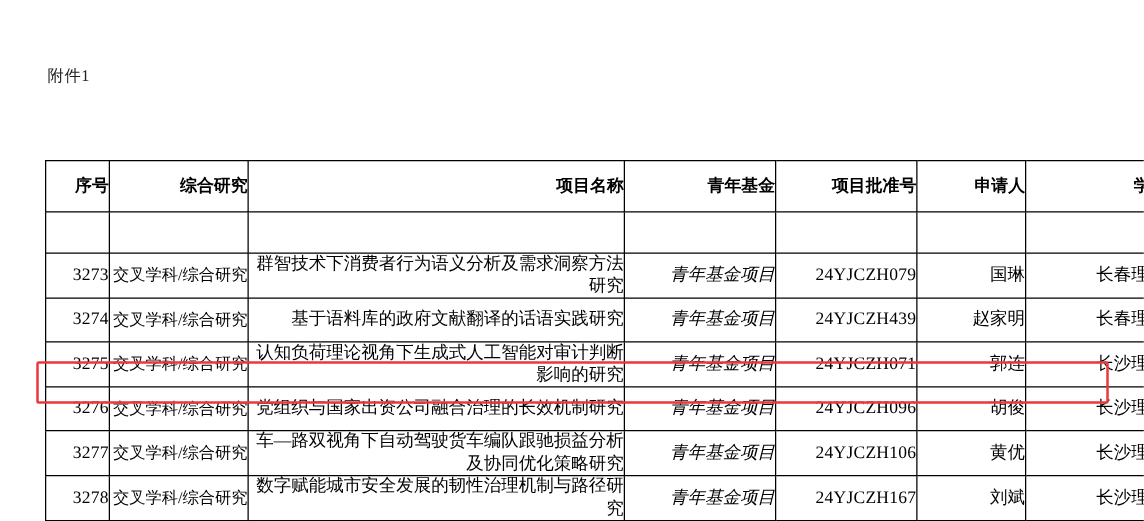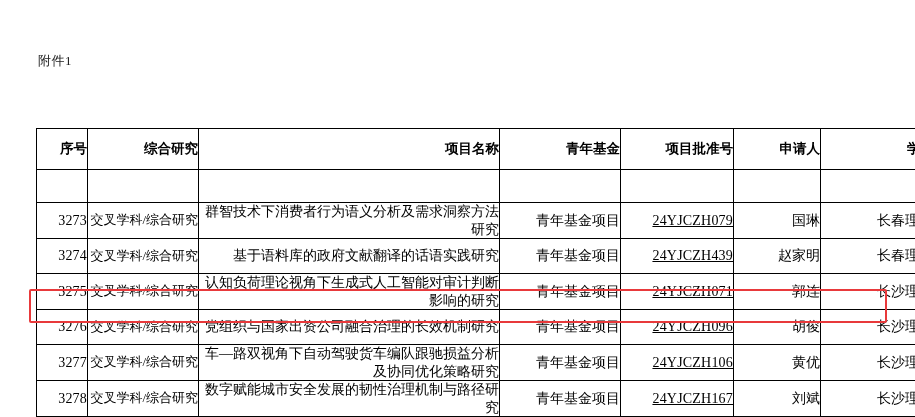--- a/index.html
+++ b/index.html
@@ -71,22 +71,22 @@
     border-top: 1px solid #000;
     border-bottom: 1px solid #000;
   }
   tbody td {
     height: 34px;
     font-size: 14px;
   }
   td.c-seq { width: 50px; }
   td.c-disc { width: 110px; text-align: left; padding-left: 4px; line-height: 1.18; font-size: 13px; }
   td.c-name { width: 300px; text-align: left; padding-left: 8px; }
-  td.c-cat  { width: 120px; }
-  td.c-num  { width: 112px; text-decoration: underline; }
+  td.c-cat  { width: 120px; font-style: italic; }
+  td.c-num  { width: 112px; }
   td.c-app  { width: 86px; text-align: left; padding-left: 10px; }
   td.c-school { width: 140px; text-align: left; padding-left: 10px; }
 
   th.h-seq { width: 50px; }
   th.h-disc { width: 110px; }
   th.h-name { width: 300px; }
   th.h-cat  { width: 120px; }
   th.h-num  { width: 112px; }
   th.h-app  { width: 86px; font-family: Liberation Serif, serif; }
   th.h-school { width: 140px; }

